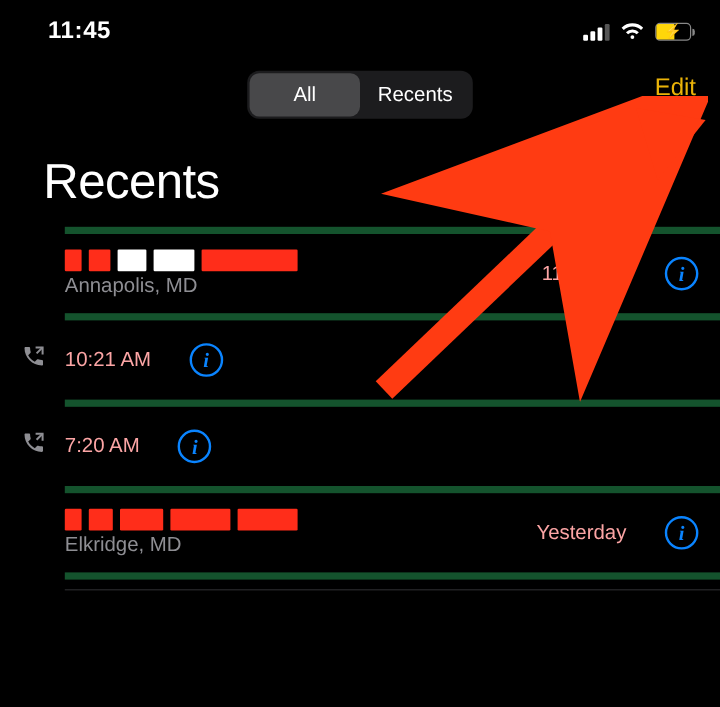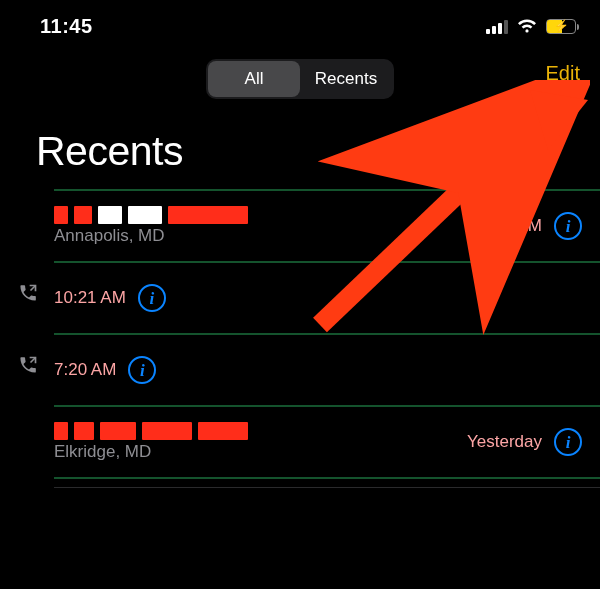--- a/index.html
+++ b/index.html
@@ -22,21 +22,21 @@
 
   .nav-row { display:flex; align-items:center; justify-content:center; position:relative; height:50px; margin-top:6px; }
   .segmented { display:flex; background:#1c1c1e; border-radius:10px; padding:2px; }
   .seg-btn { width:92px; height:36px; border:none; background:transparent; color:#fff; font-size:17px; font-weight:500; border-radius:8px; cursor:pointer; }
   .seg-btn.active { background:#48484a; }
   .edit-btn { position:absolute; right:20px; top:8px; background:none; border:none; color:#eab308; font-size:20px; cursor:pointer; }
 
   .page-title { font-size:41px; font-weight:400; padding: 24px 22px 14px 36px; letter-spacing:-0.5px; }
 
   .list { padding-left: 54px; }
-  .row { display:flex; align-items:center; border-top:2px solid #14532d; padding: 12px 18px 12px 0; position:relative; min-height:72px; }
+  .row { display:flex; align-items:center; border-top:6px solid #14532d; padding: 12px 18px 12px 0; position:relative; min-height:72px;gap:20px; }
   .row:last-child { border-bottom:1px solid #2a2a2c; }
   .out-icon { position:absolute; left:-36px; top:20px; color:#8e8e93; }
   .row-main { flex:1; display:flex; flex-direction:column; gap:2px; }
   .row-name { font-size:21px; font-weight:400; color:#fff; display:flex; gap:6px;}
   .row-name.missed { color:#ff453a; }
   .row-sub { font-size:17px; color:#8e8e93; }
   .row-time { font-size:17px; color:#fca5a5; margin-right:12px; white-space:nowrap; }
   .info-btn { width:28px; height:28px; border:2px solid #0a84ff; border-radius:50%; background:none; display:flex; align-items:center; justify-content:center; cursor:pointer; }
   .info-btn span { color:#0a84ff; font-family: Georgia, 'Times New Roman', serif; font-style:italic; font-weight:bold; font-size:17px; line-height:1; }
 

